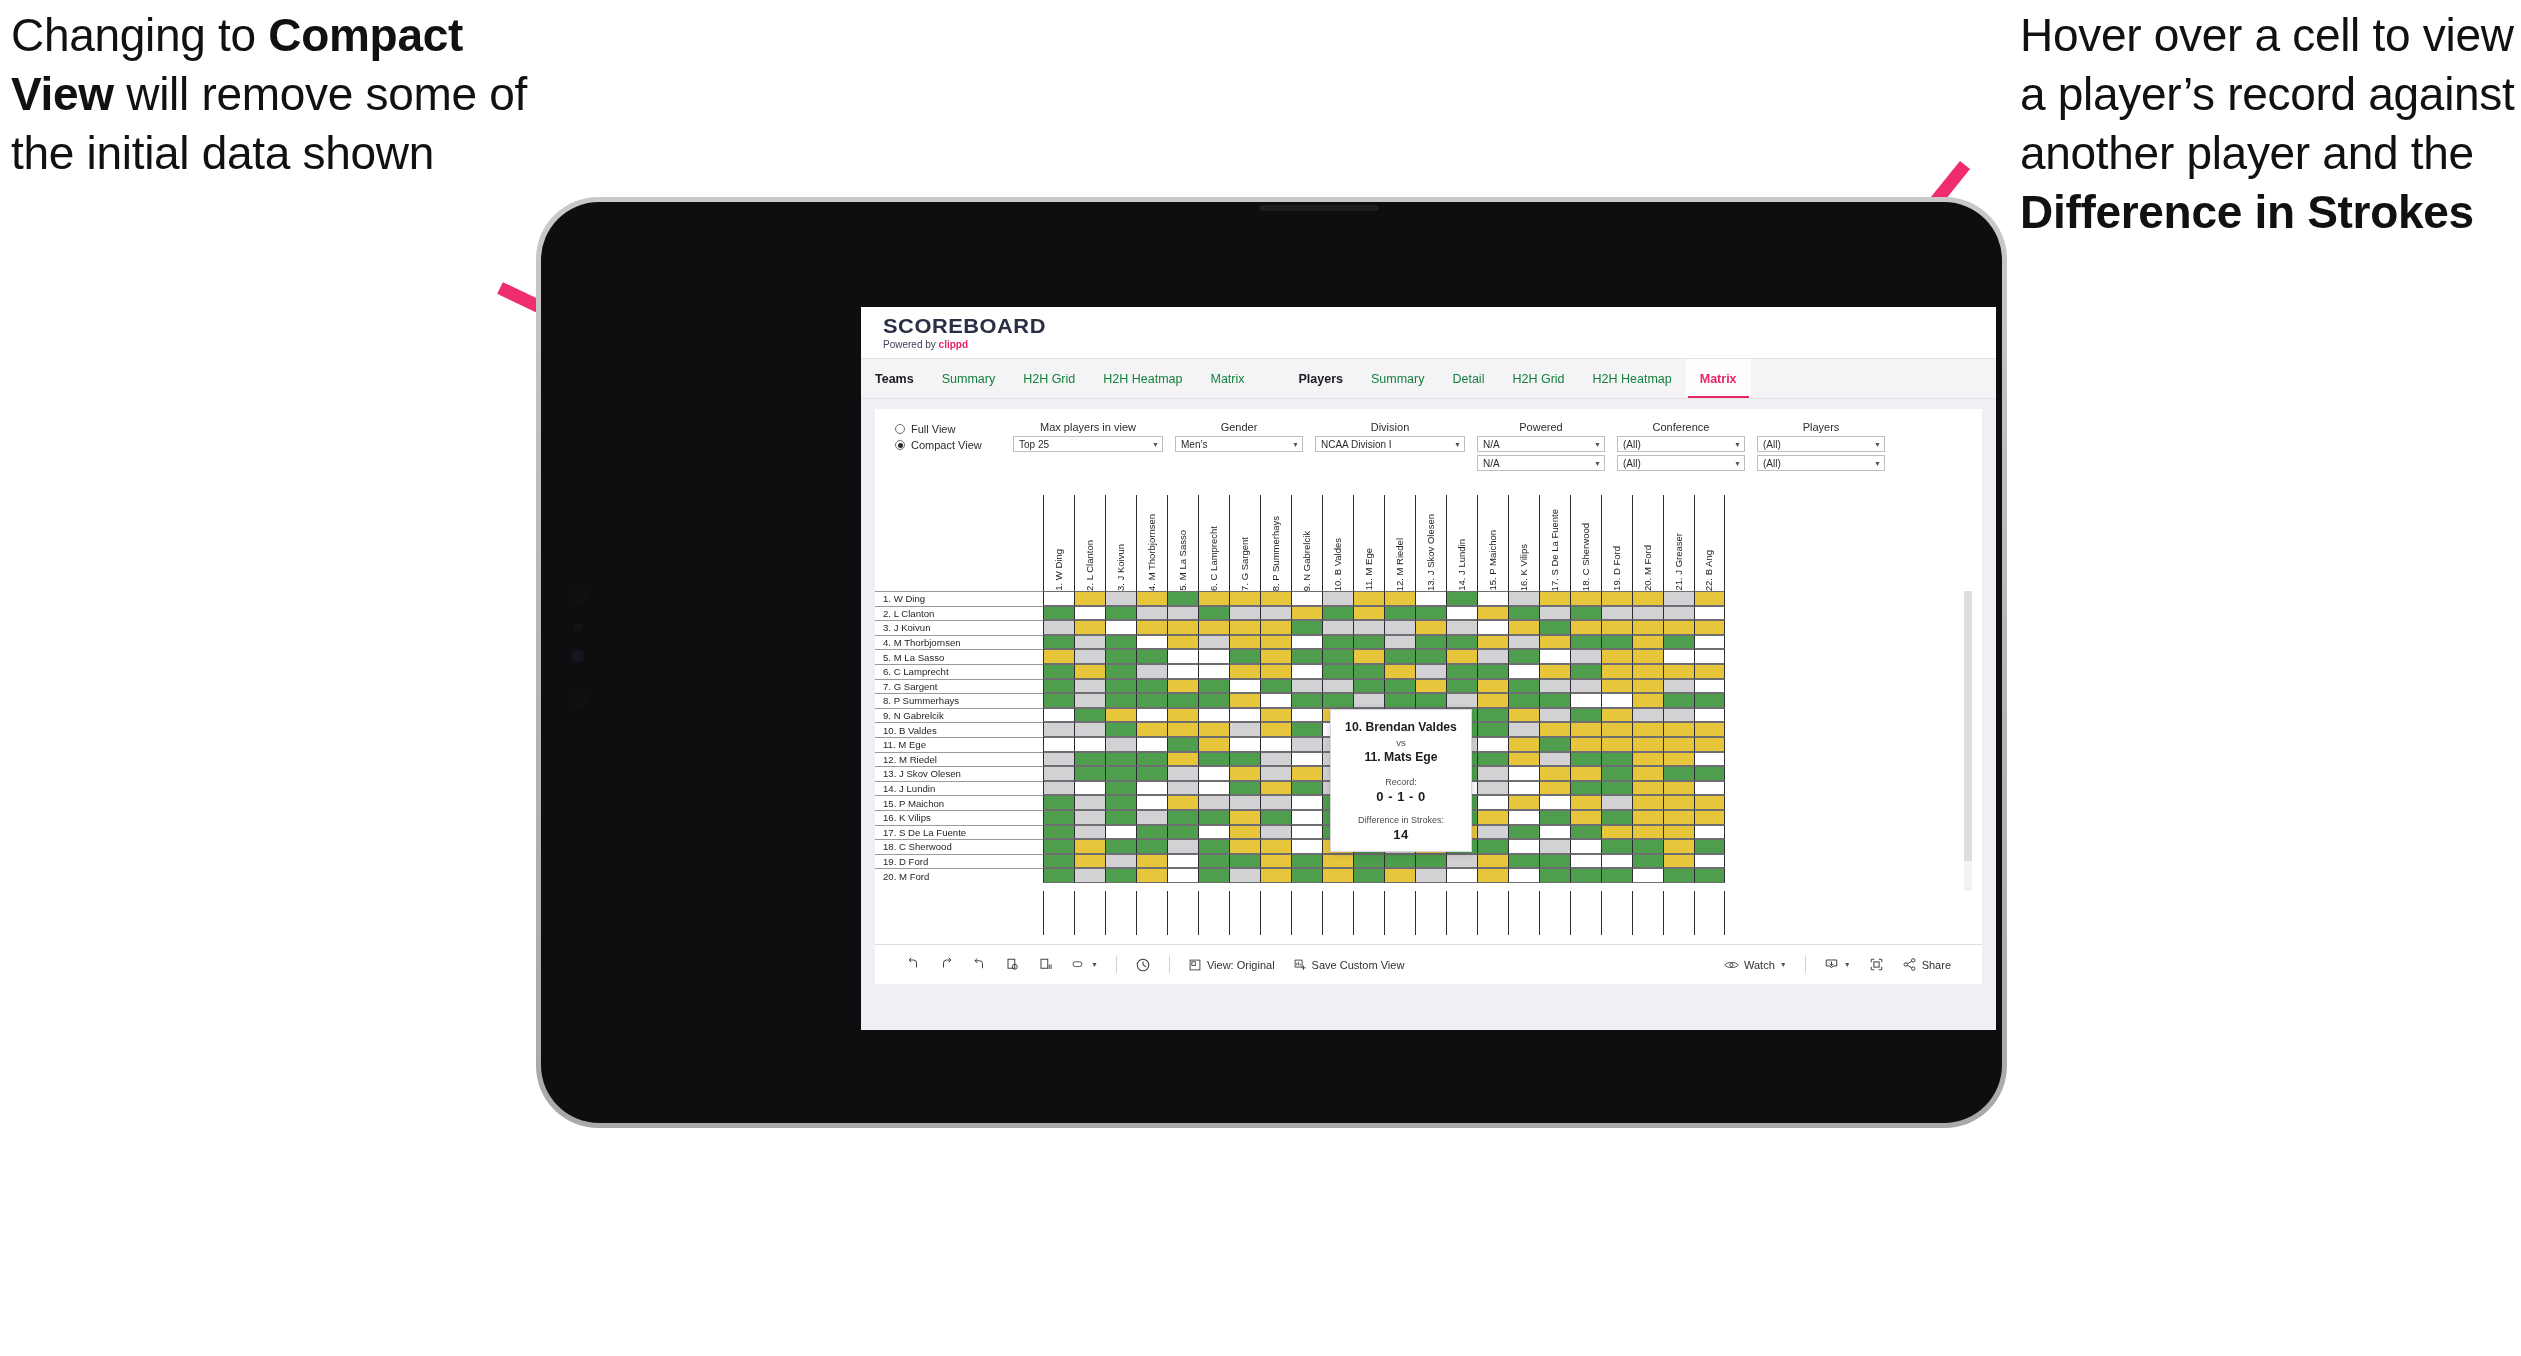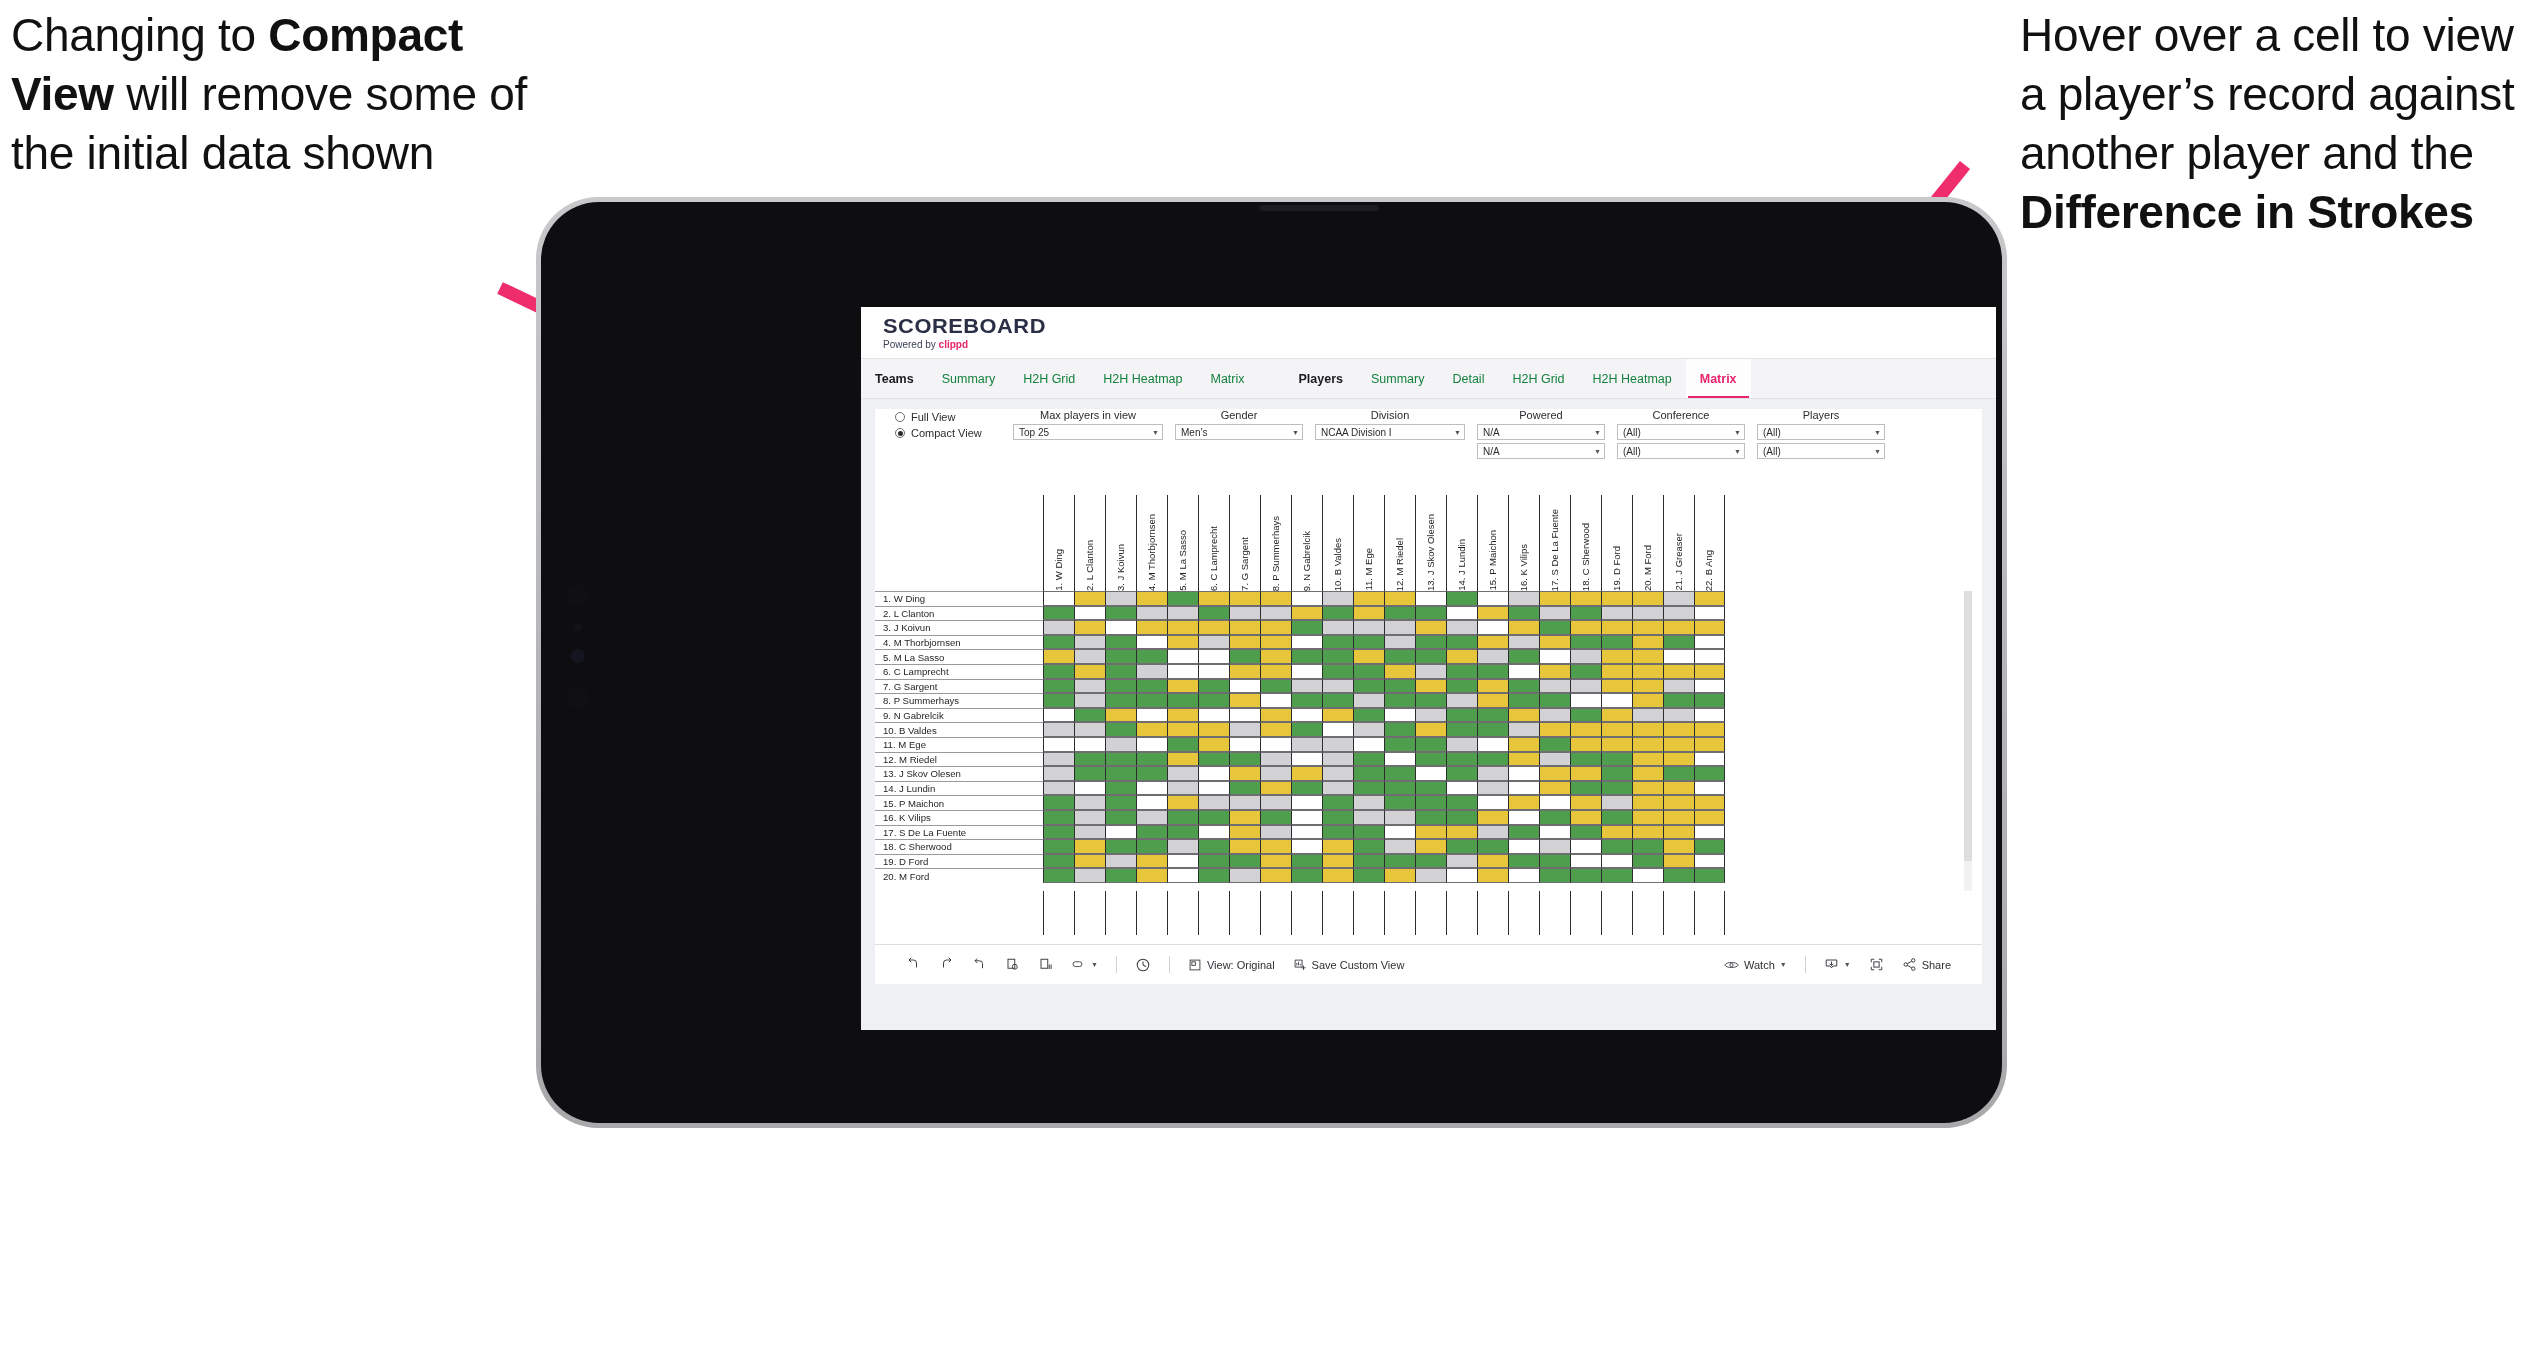--- a/index.html
+++ b/index.html
@@ -99,21 +99,21 @@
   .subtab.active::after {
     content:""; position:absolute; left:2px; right:2px; bottom: 0;
     height: 2.5px; background: #e8256b;
   }
 
   
   #viz { position: relative; height: 631px; background: #eef0f3; padding: 10px 14px 0 14px; }
   #vizcard { background:#ffffff; height: 575px; position: relative; }
 
   
-  #filters { display:flex; padding: 0 0 0 20px; gap: 0; }
+  #filters { display:flex; padding: 12px 0 0 20px; gap: 0; }
   .radio-col { width: 118px; padding-top: 2px; }
   .radio-row { display:flex; align-items:center; gap: 6px; margin-bottom: 4px; cursor:pointer; }
   .radio-dot {
     width: 10px; height: 10px; border-radius:50%;
     border: 1.3px solid #6d6d72; background:#fff;
     display:flex; align-items:center; justify-content:center;
   }
   .radio-dot.on::after { content:""; width:5px; height:5px; border-radius:50%; background:#2a2a2e; }
   .radio-label { font-size: 11px; color:#2b2b30; }
   .fgroup { margin-right: 12px; text-align: center; }
@@ -968,20 +968,29 @@
                   <div class="tailcol"></div>
                   <div class="tailcol"></div>
                   <div class="tailcol"></div>
                 </div>
 
               <div id="hscroll-track"></div>
               <div id="hscroll-thumb"></div>
               <div id="vscroll-track"></div>
               <div id="vscroll-thumb"></div>
 
+              <div id="tooltip">
+                <div class="tt-name">10. Brendan Valdes</div>
+                <div class="tt-vs">vs</div>
+                <div class="tt-name">11. Mats Ege</div>
+                <div class="tt-sub">Record:</div>
+                <div class="tt-big">0 - 1 - 0</div>
+                <div class="tt-sub">Difference in Strokes:</div>
+                <div class="tt-big">14</div>
+              </div>
             </div>
 
             <div id="toolbar">
               <div class="tb">
                 <svg class="ic" width="15" height="15" viewBox="0 0 20 20" fill="none" stroke="#3c3c42" stroke-width="1.3">
                   <path d="M14 14 V8 A4 4 0 0 0 10 4 H4"></path>
                     <path d="M7 1 L4 4 L7 7"></path>
                 </svg>
               </div>
               <div class="tb">

